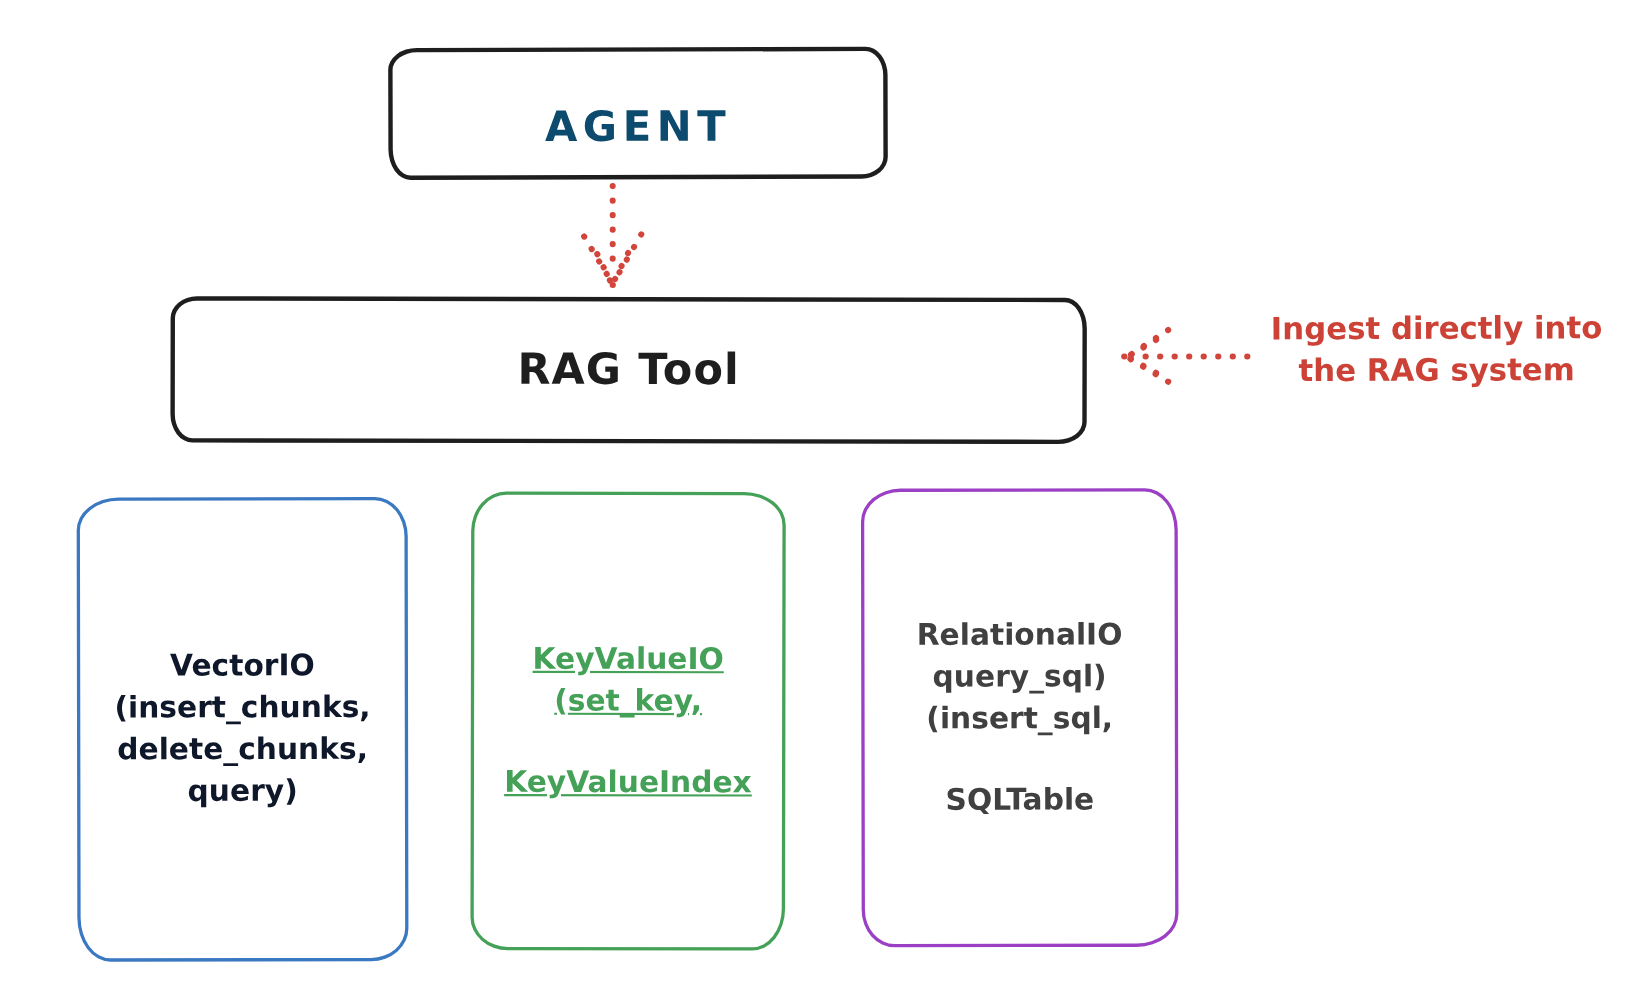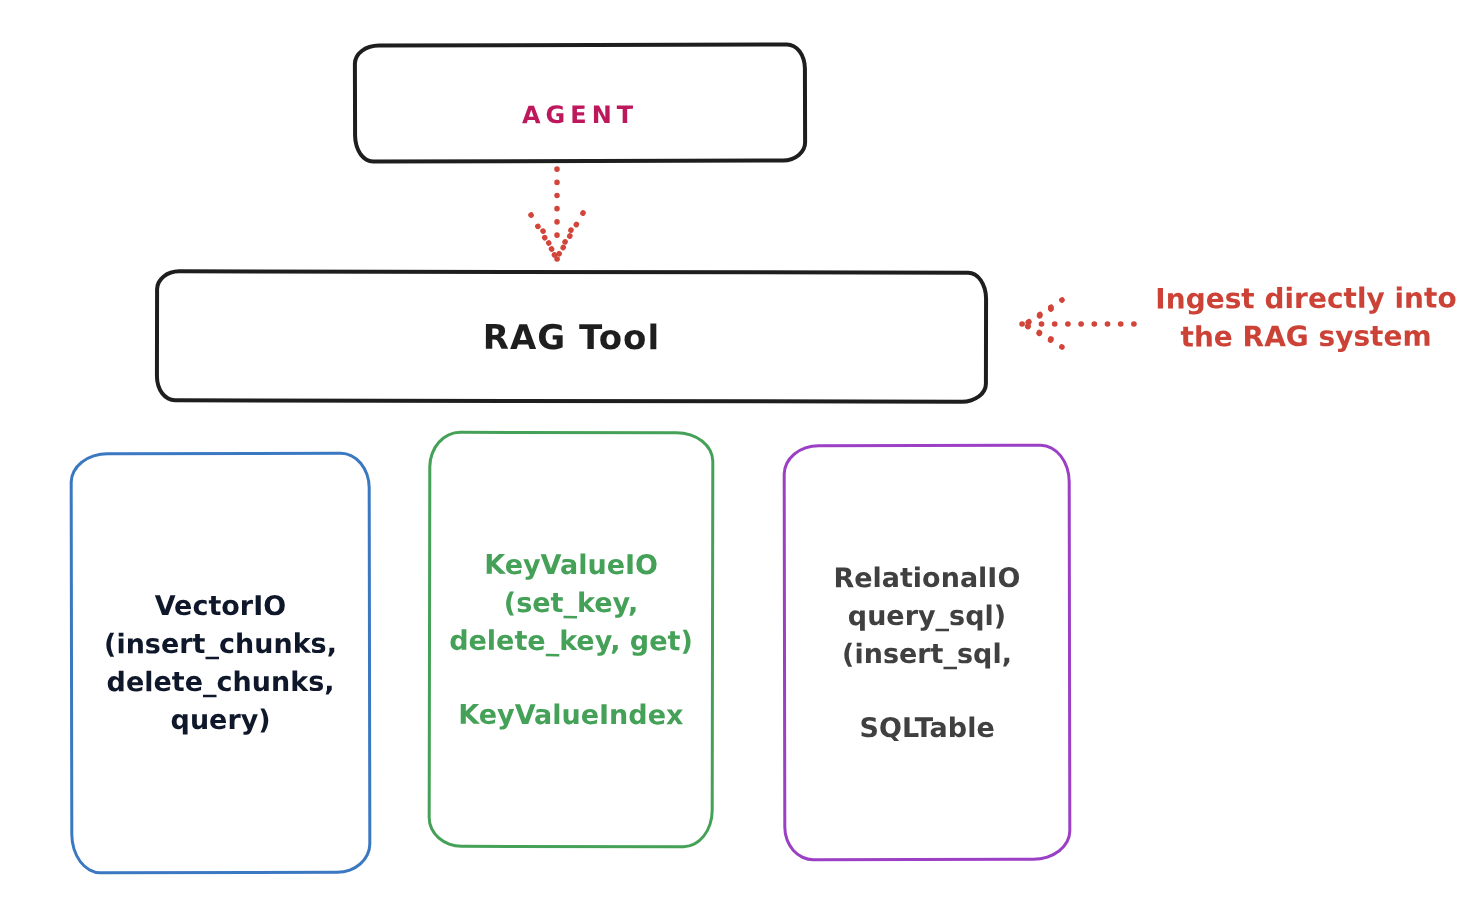--- a/index.html
+++ b/index.html
@@ -20,31 +20,31 @@
     display: flex;
     align-items: center;
     justify-content: center;
   }
   .agent-box {
     left: 353px; top: 43px; width: 446px; height: 112px;
     border-radius: 26px 20px 24px 20px / 20px 26px 20px 28px;
     transform: rotate(-0.15deg);
   }
   .agent-label {
-    font-size: 24px; font-weight: 700; letter-spacing: 5px;
-    color: #be185d;
+    font-size: 38px; font-weight: 700; letter-spacing: 5px;
+    color: #0c4a6e;
     margin-top: 24px;
   }
   .rag-box {
     left: 155px; top: 270px; width: 825px; height: 125px;
     border-radius: 24px 20px 26px 20px / 20px 28px 20px 26px;
     transform: rotate(0.1deg);
   }
   .rag-label {
-    font-size: 34px; font-weight: 600; letter-spacing: 1px;
+    font-size: 39px; font-weight: 600; letter-spacing: 1px;
     color: #1e1e1e;
   }
 
   
   .backend-box {
     position: absolute;
     background: #ffffff;
     border: 3.5px solid;
     display: flex;
     flex-direction: column;
@@ -67,24 +67,25 @@
     line-height: 38px;
     white-space: nowrap;
   }
   .box-vector {
     left: 70px; top: 452px; width: 295px; height: 416px;
     color: #0f172a; border-color: #3b78c2;
     border-radius: 38px 30px 34px 30px / 30px 36px 30px 40px;
     transform: rotate(-0.1deg);
   }
   .box-keyvalue {
-    left: 428px; top: 431px; width: 280px; height: 411px;
+    left: 428px; top: 447px; width: 280px; height: 411px;
     color: #44a157; border-color: #44a157;
     border-radius: 32px 38px 30px 34px / 36px 30px 38px 30px;
     transform: rotate(0.1deg);
+    text-decoration: underline;
   }
   .box-relational {
     left: 783px; top: 444px; width: 282px; height: 411px;
     color: #404040; border-color: #9b3fc4;
     border-radius: 36px 30px 38px 30px / 30px 38px 30px 34px;
     transform: rotate(-0.1deg);
   }
 
   
   .annotation {
@@ -155,21 +156,20 @@
   <div class="backend-box box-vector">
     <span class="line">VectorIO</span>
     <span class="line">(insert_chunks,</span>
     <span class="line">delete_chunks,</span>
     <span class="line">query)</span>
   </div>
 
   <div class="backend-box box-keyvalue">
     <span class="line">KeyValueIO</span>
     <span class="line">(set_key,</span>
-    <span class="line">delete_key, get)</span>
     <span class="index-label">KeyValueIndex</span>
   </div>
 
   <div class="backend-box box-relational">
     <span class="line">RelationalIO</span>
     <span class="line">query_sql)</span>
     <span class="line">(insert_sql,</span>
     <span class="index-label">SQLTable</span>
   </div>
 

